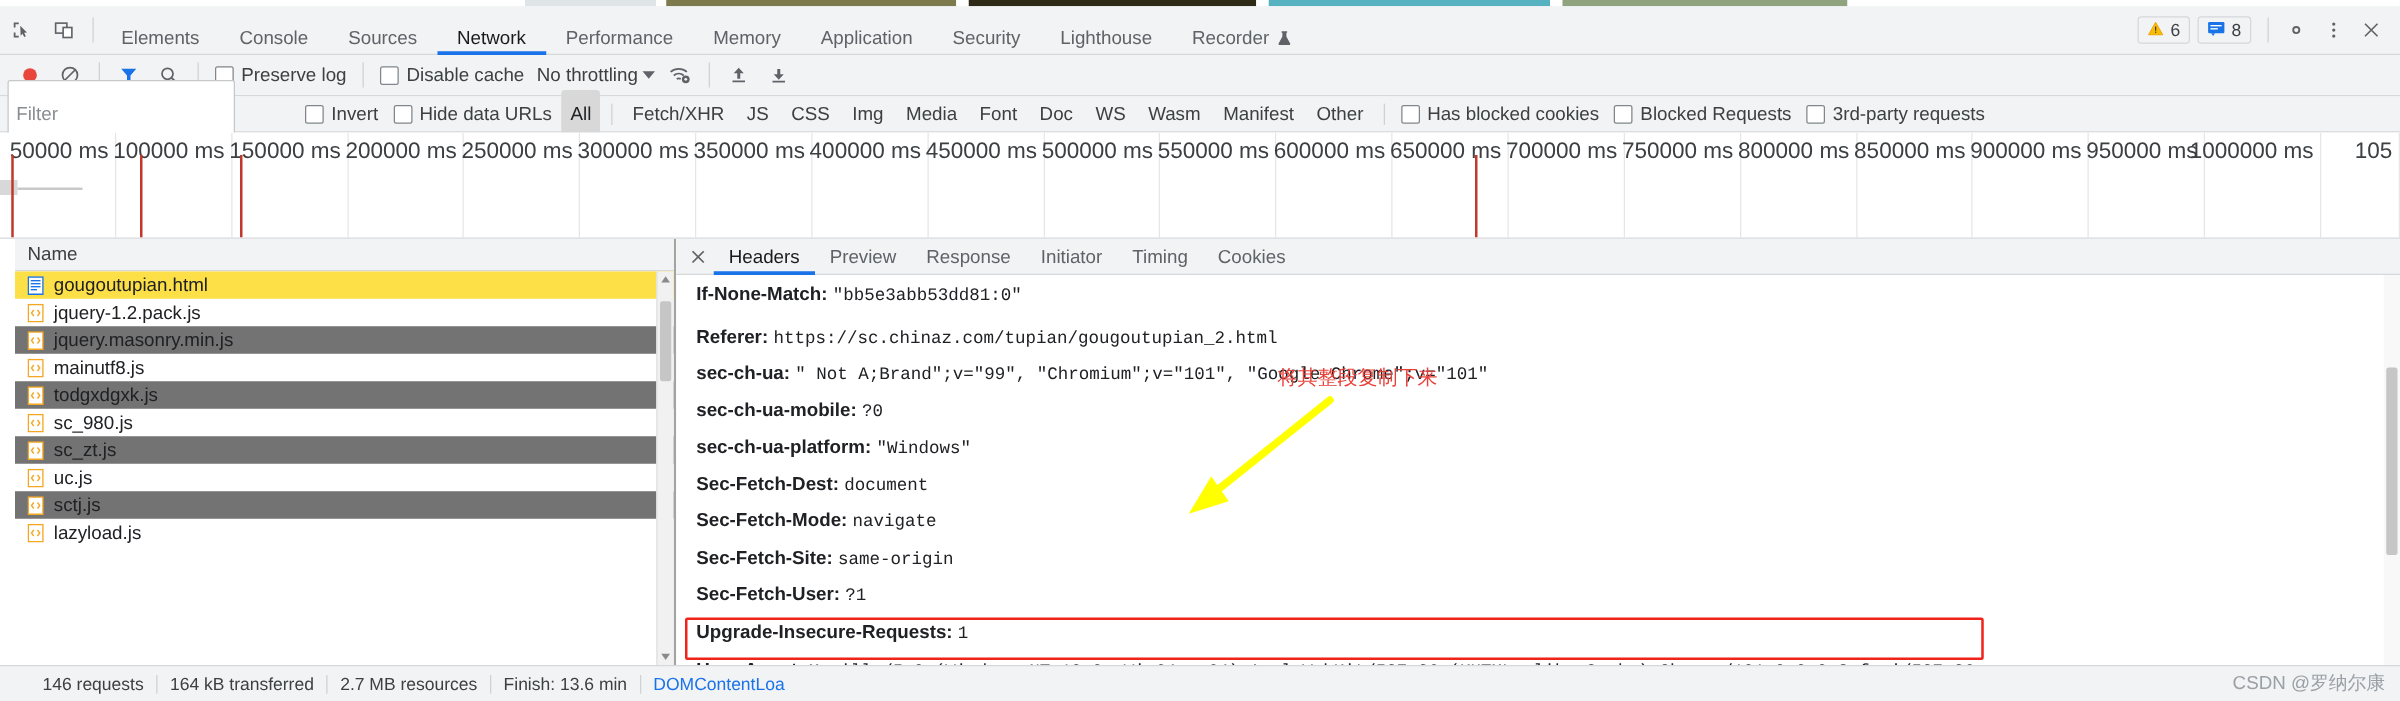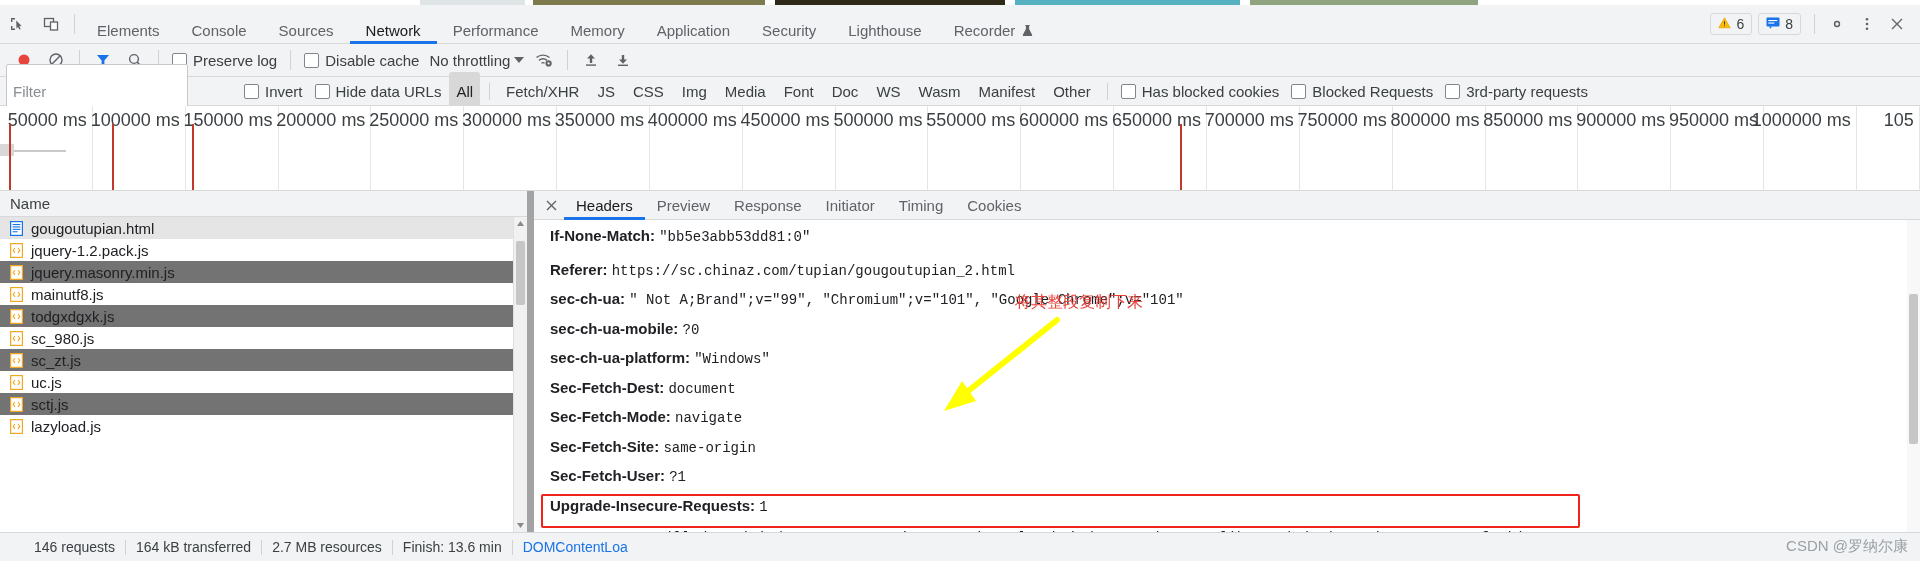--- a/index.html
+++ b/index.html
@@ -89,34 +89,35 @@
   .ov-bars{position:absolute;left:0;top:18px;bottom:0;width:100%;}
   .ov-bar{position:absolute;top:0;bottom:0;width:2px;background:#c0392b;}
   .ov-grayblock{position:absolute;left:0;top:20px;width:14px;height:12px;background:#d8d8d8;}
   .ov-line{position:absolute;left:14px;top:26px;width:52px;height:2px;background:#c9c9c9;}
 
   
   .split{flex:1 1 auto;display:flex;min-height:0;background:#fff;}
 
   
   .reqlist{
-    width:527px;flex:0 0 auto;display:flex;flex-direction:column;border-right:7px solid #a3a3a3;min-height:0;
+    width:527px;flex:0 0 auto;display:flex;flex-direction:column;border-right:2px solid #a3a3a3;min-height:0;
     background:#fff;
+    padding-left:12px;
   }
   .rl-head{
     height:25px;flex:0 0 auto;display:flex;align-items:center;padding-left:10px;
     font-size:15px;color:#3c4043;border-bottom:1px solid #d6d8da;background:#f1f3f4;
   }
   .rl-body{flex:1 1 auto;overflow:hidden;position:relative;}
   .row{
     height:22px;display:flex;align-items:center;padding-left:10px;font-size:15px;color:#202124;
     gap:8px;cursor:pointer;white-space:nowrap;
   }
   .row.alt{background:#737373;}
-  .row.sel{background:#e5e5e5;}
+  .row.sel{background:#fde047;}
   .ficon{width:13px;height:15px;flex:0 0 auto;display:block;}
   .rl-scroll{
     position:absolute;right:0;top:0;bottom:0;width:13px;background:#f1f1f1;border-left:1px solid #e0e0e0;
   }
   .rl-thumb{position:absolute;left:2px;right:2px;top:24px;height:64px;background:#c6c6c6;border-radius:2px;}
   .rl-arrow{position:absolute;left:0;right:0;height:13px;display:flex;align-items:center;justify-content:center;}
   .rl-arrow.up{top:0;}
   .rl-arrow.down{bottom:0;}
 
   

